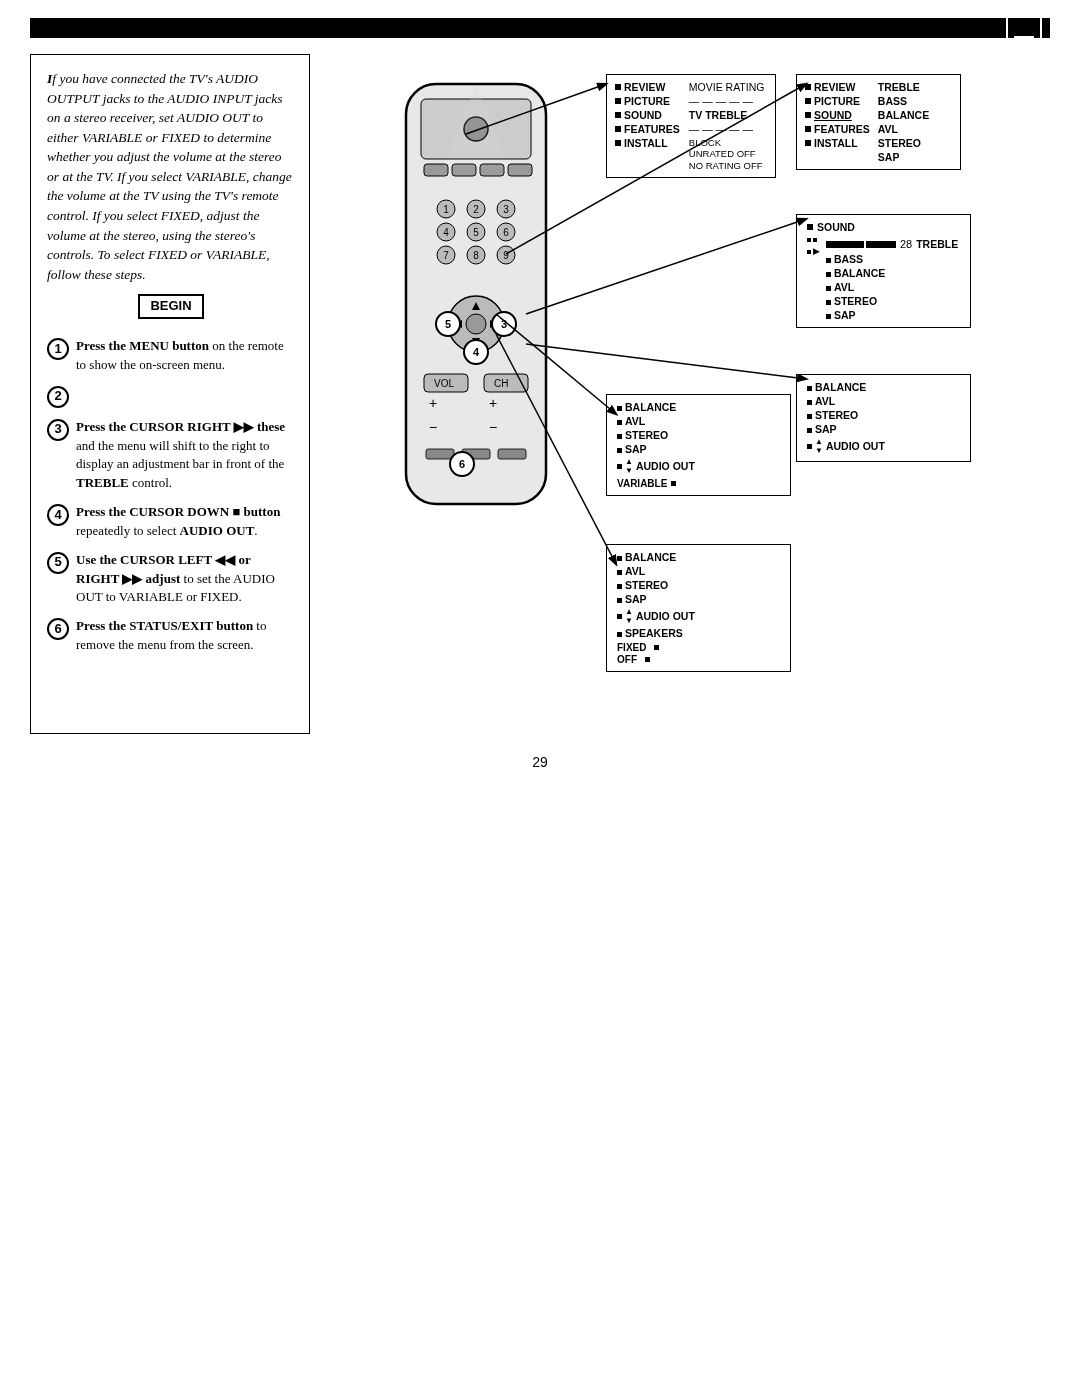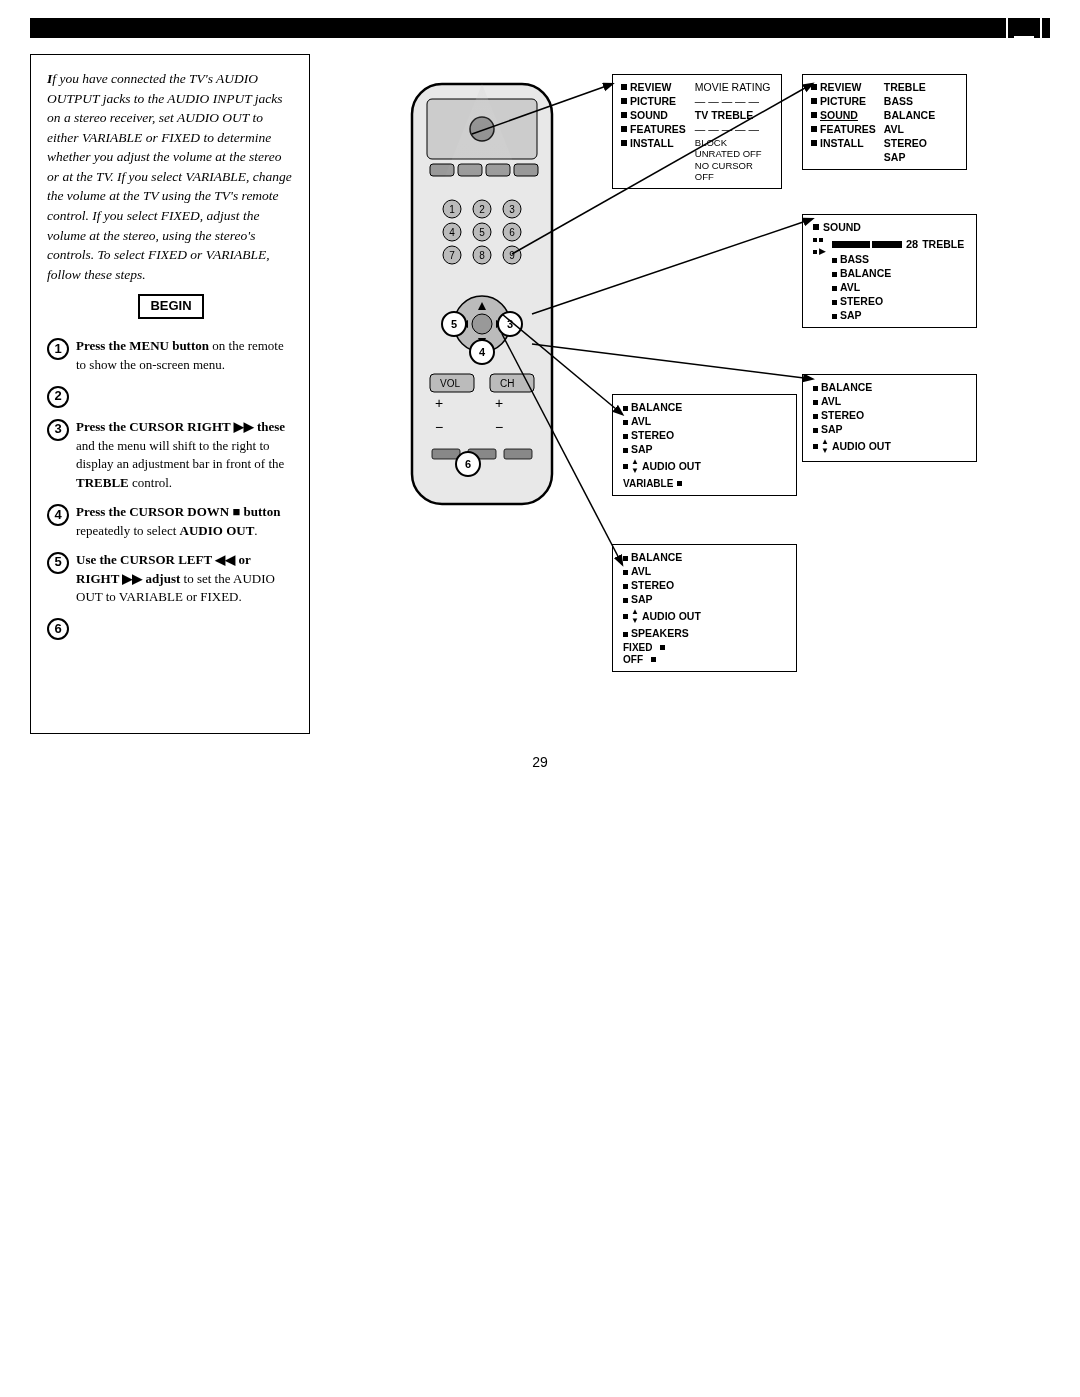--- a/index.html
+++ b/index.html
@@ -56,21 +56,21 @@
     }
 
     
     .left-panel {
       width: 280px;
       min-width: 280px;
       border: 1.5px solid #000;
       padding: 14px 14px 14px 16px;
       font-size: 13.5px;
       line-height: 1.45;
-      margin-right: 12px;
+      margin-right: 6px;
     }
     .left-panel .italic-intro {
       font-style: italic;
       margin-bottom: 10px;
     }
     .begin-badge {
       display: inline-block;
       border: 2px solid #000;
       padding: 1px 10px;
       font-size: 13px;
@@ -182,20 +182,23 @@
 
     <div class="step">
       <span class="step-num">5</span>
       <div class="step-text">
         <strong>Use the CURSOR LEFT ◀◀ or RIGHT ▶▶ adjust</strong> to set the AUDIO OUT to VARIABLE or FIXED.
       </div>
     </div>
 
     <div class="step">
       <span class="step-num">6</span>
+      <div class="step-text">
+        <strong>Press the STATUS/EXIT button</strong> to remove the menu from the screen.
+      </div>
     </div>
   </div>
 
   <div class="right-panel">
 
     <div class="remote-area">
       <svg class="remote-svg" viewBox="0 0 220 580" xmlns="http://www.w3.org/2000/svg">
 
         <rect x="40" y="20" width="140" height="420" rx="30" ry="30" fill="#e8e8e8" stroke="#000" stroke-width="2.5"></rect>
 
@@ -297,21 +300,21 @@
                   <span style="width:6px;height:6px;background:#000;display:inline-block;"></span>
                   <span style="font-weight:bold;">INSTALL</span>
                 </div>
             </div>
             <div style="margin-left:4px;">
               <div style="font-weight:normal; margin-bottom:2px;">MOVIE RATING</div>
               <div style="margin-bottom:2px;">— — — — —</div>
               <div style="font-weight:bold; margin-bottom:2px;">TV TREBLE</div>
               <div style="margin-bottom:2px;">— — — — —</div>
               <div style="font-size:9.5px; margin-bottom:1px;">BLOCK UNRATED  OFF</div>
-              <div style="font-size:9.5px;">NO CURSOR       OFF</div>
+              <div style="font-size:9.5px;">NO RATING       OFF</div>
             </div>
           </div>
         </div>
       </div>
 
       <div style="position:absolute; left: 190px; top: 10px; width: 165px;">
         <div style="border: 1.5px solid #000; padding: 6px 8px; background:#fff; font-family:Arial,sans-serif; font-size:10.5px;">
           <div style="display:flex; gap:8px;">
             <div>
               <div style="display:flex; align-items:center; gap:3px; margin-bottom:2px;">
@@ -359,21 +362,21 @@
                   <span style="width:4px;height:4px;background:#000;display:inline-block;"></span>
                   <span style="width:4px;height:4px;background:#000;display:inline-block;"></span>
                 </div>
               <div style="margin-bottom:2px;"><span style="width:4px;height:4px;background:#000;display:inline-block;margin-right:2px;"></span><span style="font-size:9px;">▶</span></div>
             </div>
             <div>
               <div style="display:flex; align-items:center; gap:4px; margin-bottom:3px;">
                 <span style="width:70px; height:7px; background:#000; display:inline-block; position:relative;">
                   <span style="position:absolute; left:55%; top:-3px; width:2px; height:13px; background:#fff; display:inline-block;"></span>
                 </span>
-                <span style="font-weight:bold; font-size:11px;">28</span>
+                <span style="font-weight:normal; font-size:11px;">28</span>
                 <span style="font-weight:bold;">TREBLE</span>
               </div>
               <div style="margin-bottom:2px;"><span style="width:5px;height:5px;background:#000;display:inline-block;margin-right:3px;"></span><span style="font-weight:bold;">BASS</span></div>
               <div style="margin-bottom:2px;"><span style="width:5px;height:5px;background:#000;display:inline-block;margin-right:3px;"></span><span style="font-weight:bold;">BALANCE</span></div>
               <div style="margin-bottom:2px;"><span style="width:5px;height:5px;background:#000;display:inline-block;margin-right:3px;"></span><span style="font-weight:bold;">AVL</span></div>
               <div style="margin-bottom:2px;"><span style="width:5px;height:5px;background:#000;display:inline-block;margin-right:3px;"></span><span style="font-weight:bold;">STEREO</span></div>
               <div><span style="width:5px;height:5px;background:#000;display:inline-block;margin-right:3px;"></span><span style="font-weight:bold;">SAP</span></div>
             </div>
           </div>
         </div>

